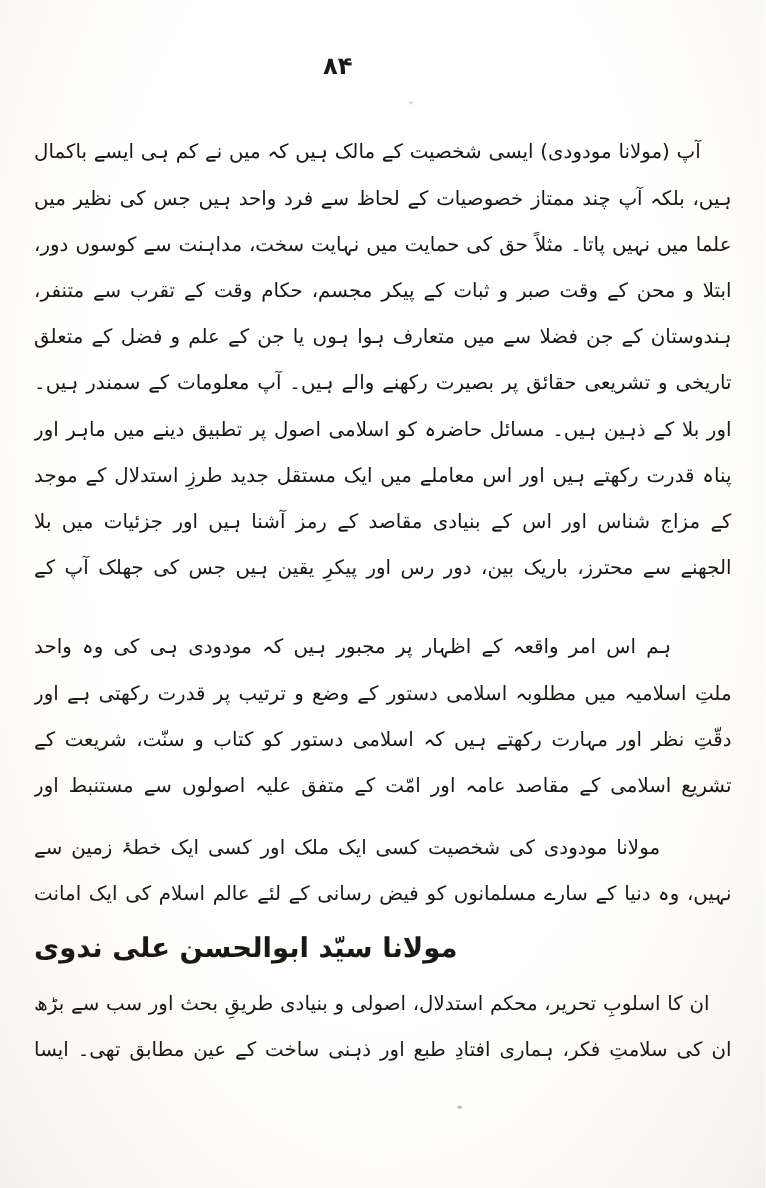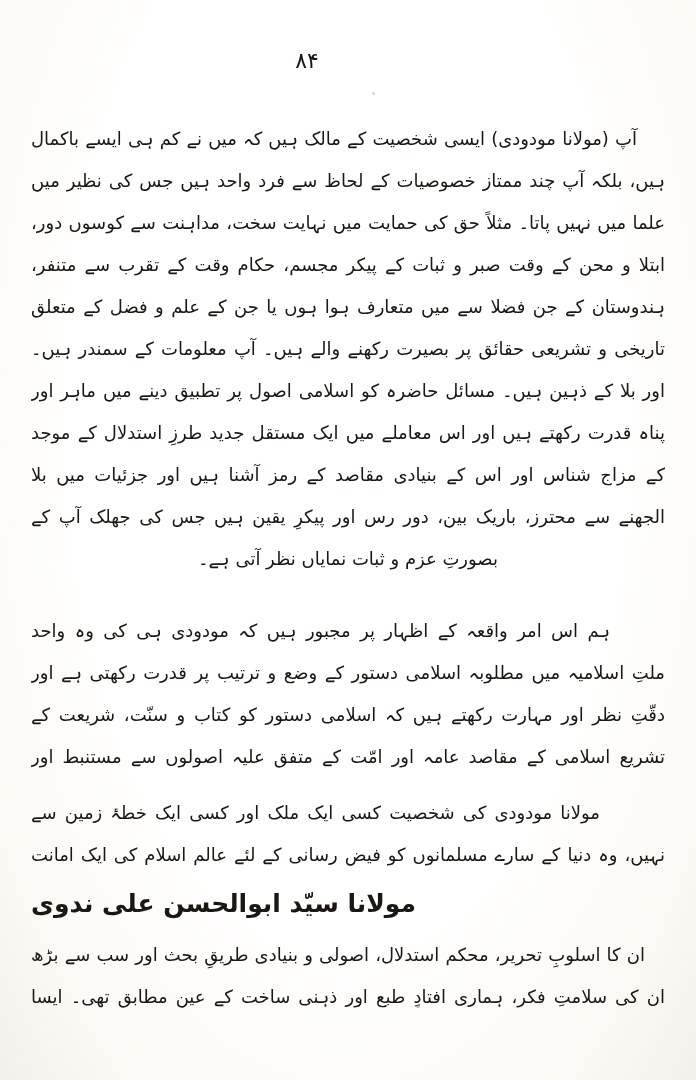--- a/index.html
+++ b/index.html
@@ -20,21 +20,21 @@
     inset: 0;
     background: radial-gradient(ellipse at 50% 38%, #ffffff 55%, #faf8f3 85%, #f3f0e9 100%);
   }
   .page-number {
     position: absolute;
     top: 48px;
     left: 0;
     right: 82px;
     text-align: center;
     font-size: 22px;
-    font-weight: normal;
+    font-weight: bold;
     letter-spacing: 2px;
   }
   .text-block {
     position: absolute;
     top: 118px;
     right: 31px;
     left: 31px;
     direction: rtl;
   }
   .para { margin: 0; padding: 0; }
@@ -88,21 +88,20 @@
       <div class="line first-sm">آپ (مولانا مودودی) ایسی شخصیت کے مالک ہیں کہ میں نے کم ہی ایسے باکمال دیکھے</div>
       <div class="line">ہیں، بلکہ آپ چند ممتاز خصوصیات کے لحاظ سے فرد واحد ہیں جس کی نظیر میں اس زمانے کے</div>
       <div class="line">علما میں نہیں پاتا۔ مثلاً حق کی حمایت میں نہایت سخت، مداہنت سے کوسوں دور، راہِ حق میں</div>
       <div class="line">ابتلا و محن کے وقت صبر و ثبات کے پیکر مجسم، حکام وقت کے تقرب سے متنفر، پاکستان اور</div>
       <div class="line">ہندوستان کے جن فضلا سے میں متعارف ہوا ہوں یا جن کے علم و فضل کے متعلق میری</div>
       <div class="line">تاریخی و تشریعی حقائق پر بصیرت رکھنے والے ہیں۔ آپ معلومات کے سمندر ہیں۔ دقیقہ سنج</div>
       <div class="line">اور بلا کے ذہین ہیں۔ مسائل حاضرہ کو اسلامی اصول پر تطبیق دینے میں ماہر اور استنباط کی بے</div>
       <div class="line">پناہ قدرت رکھتے ہیں اور اس معاملے میں ایک مستقل جدید طرزِ استدلال کے موجد ہیں۔ شریعت</div>
       <div class="line">کے مزاج شناس اور اس کے بنیادی مقاصد کے رمز آشنا ہیں اور جزئیات میں بلا ضرورت</div>
       <div class="line">الجھنے سے محترز، باریک بین، دور رس اور پیکرِ یقین ہیں جس کی جھلک آپ کے اعمال و کردار میں</div>
-      <div class="line para-end-center">بصورتِ عزم و ثبات نمایاں نظر آتی ہے۔</div>
     </div>
 
     <div class="para para-2">
       <div class="line first-md">ہم اس امر واقعہ کے اظہار پر مجبور ہیں کہ مودودی ہی کی وہ واحد شخصیت ہے، جو</div>
       <div class="line">ملتِ اسلامیہ میں مطلوبہ اسلامی دستور کے وضع و ترتیب پر قدرت رکھتی ہے اور وہی اتنی</div>
       <div class="line">دقّتِ نظر اور مہارت رکھتے ہیں کہ اسلامی دستور کو کتاب و سنّت، شریعت کے مقتضا،</div>
       <div class="line">تشریع اسلامی کے مقاصد عامہ اور امّت کے متفق علیہ اصولوں سے مستنبط اور منطبق کر سکیں۔</div>
     </div>
 
     <div class="para para-3">

